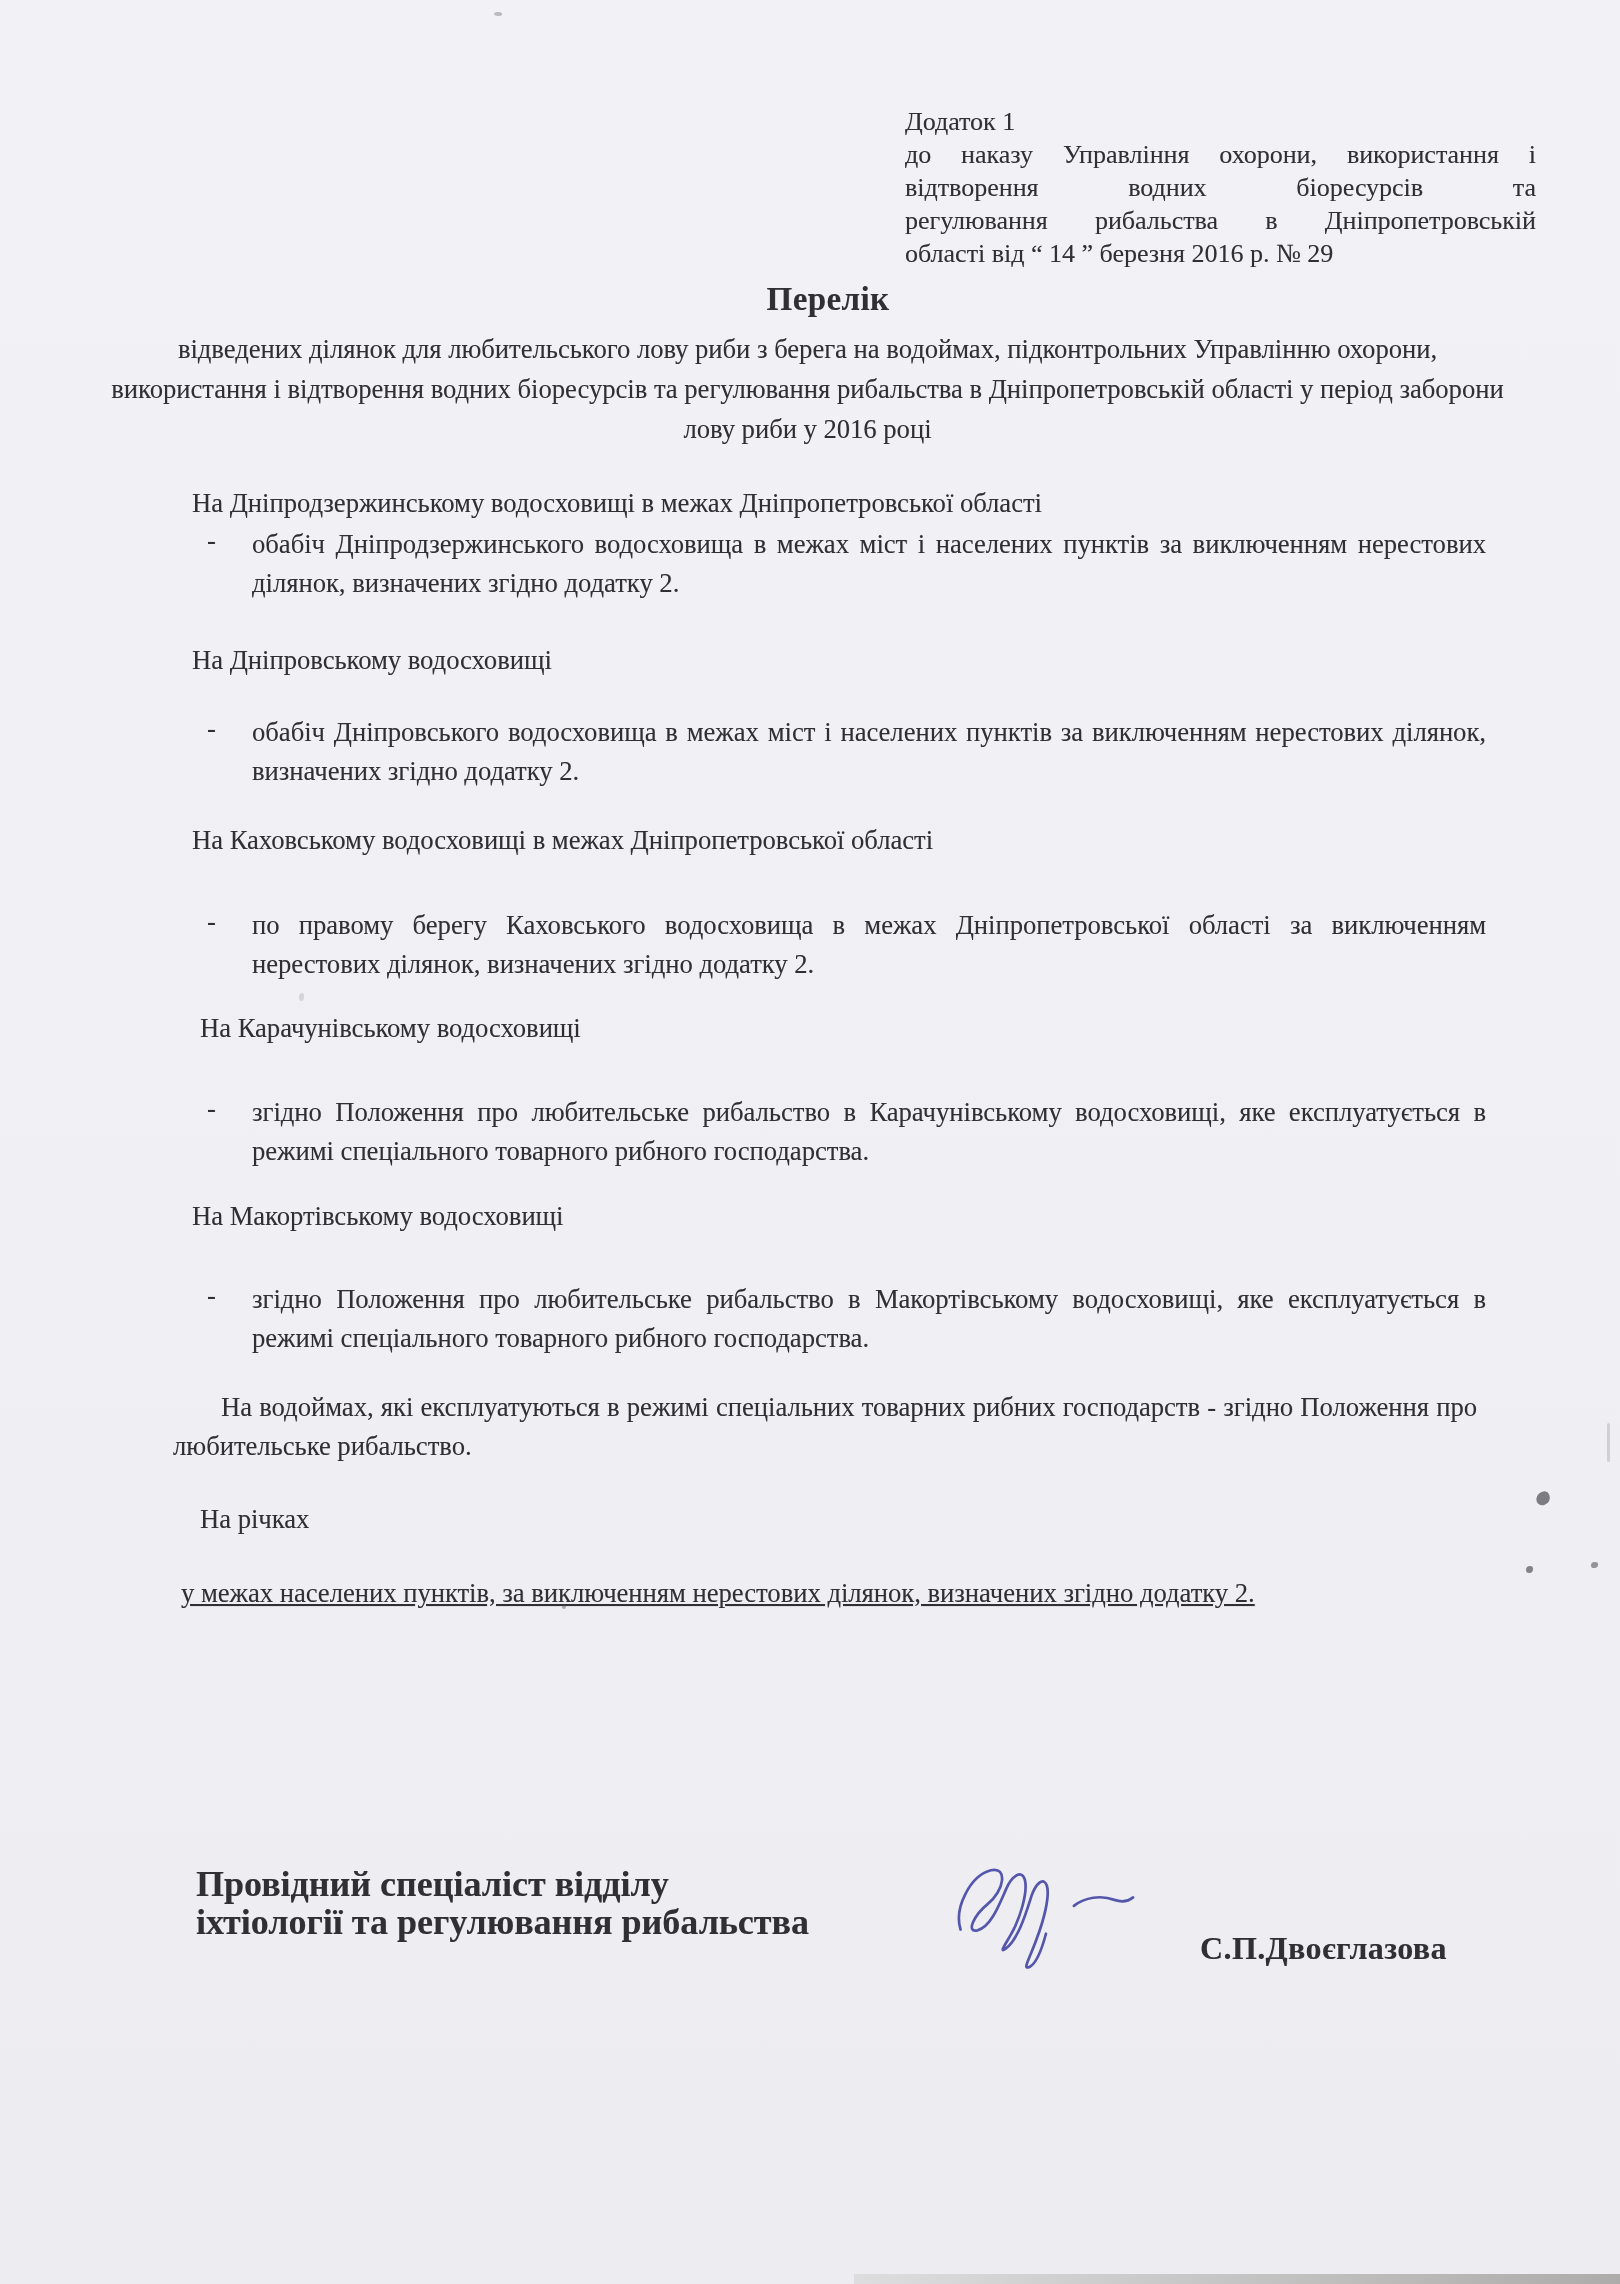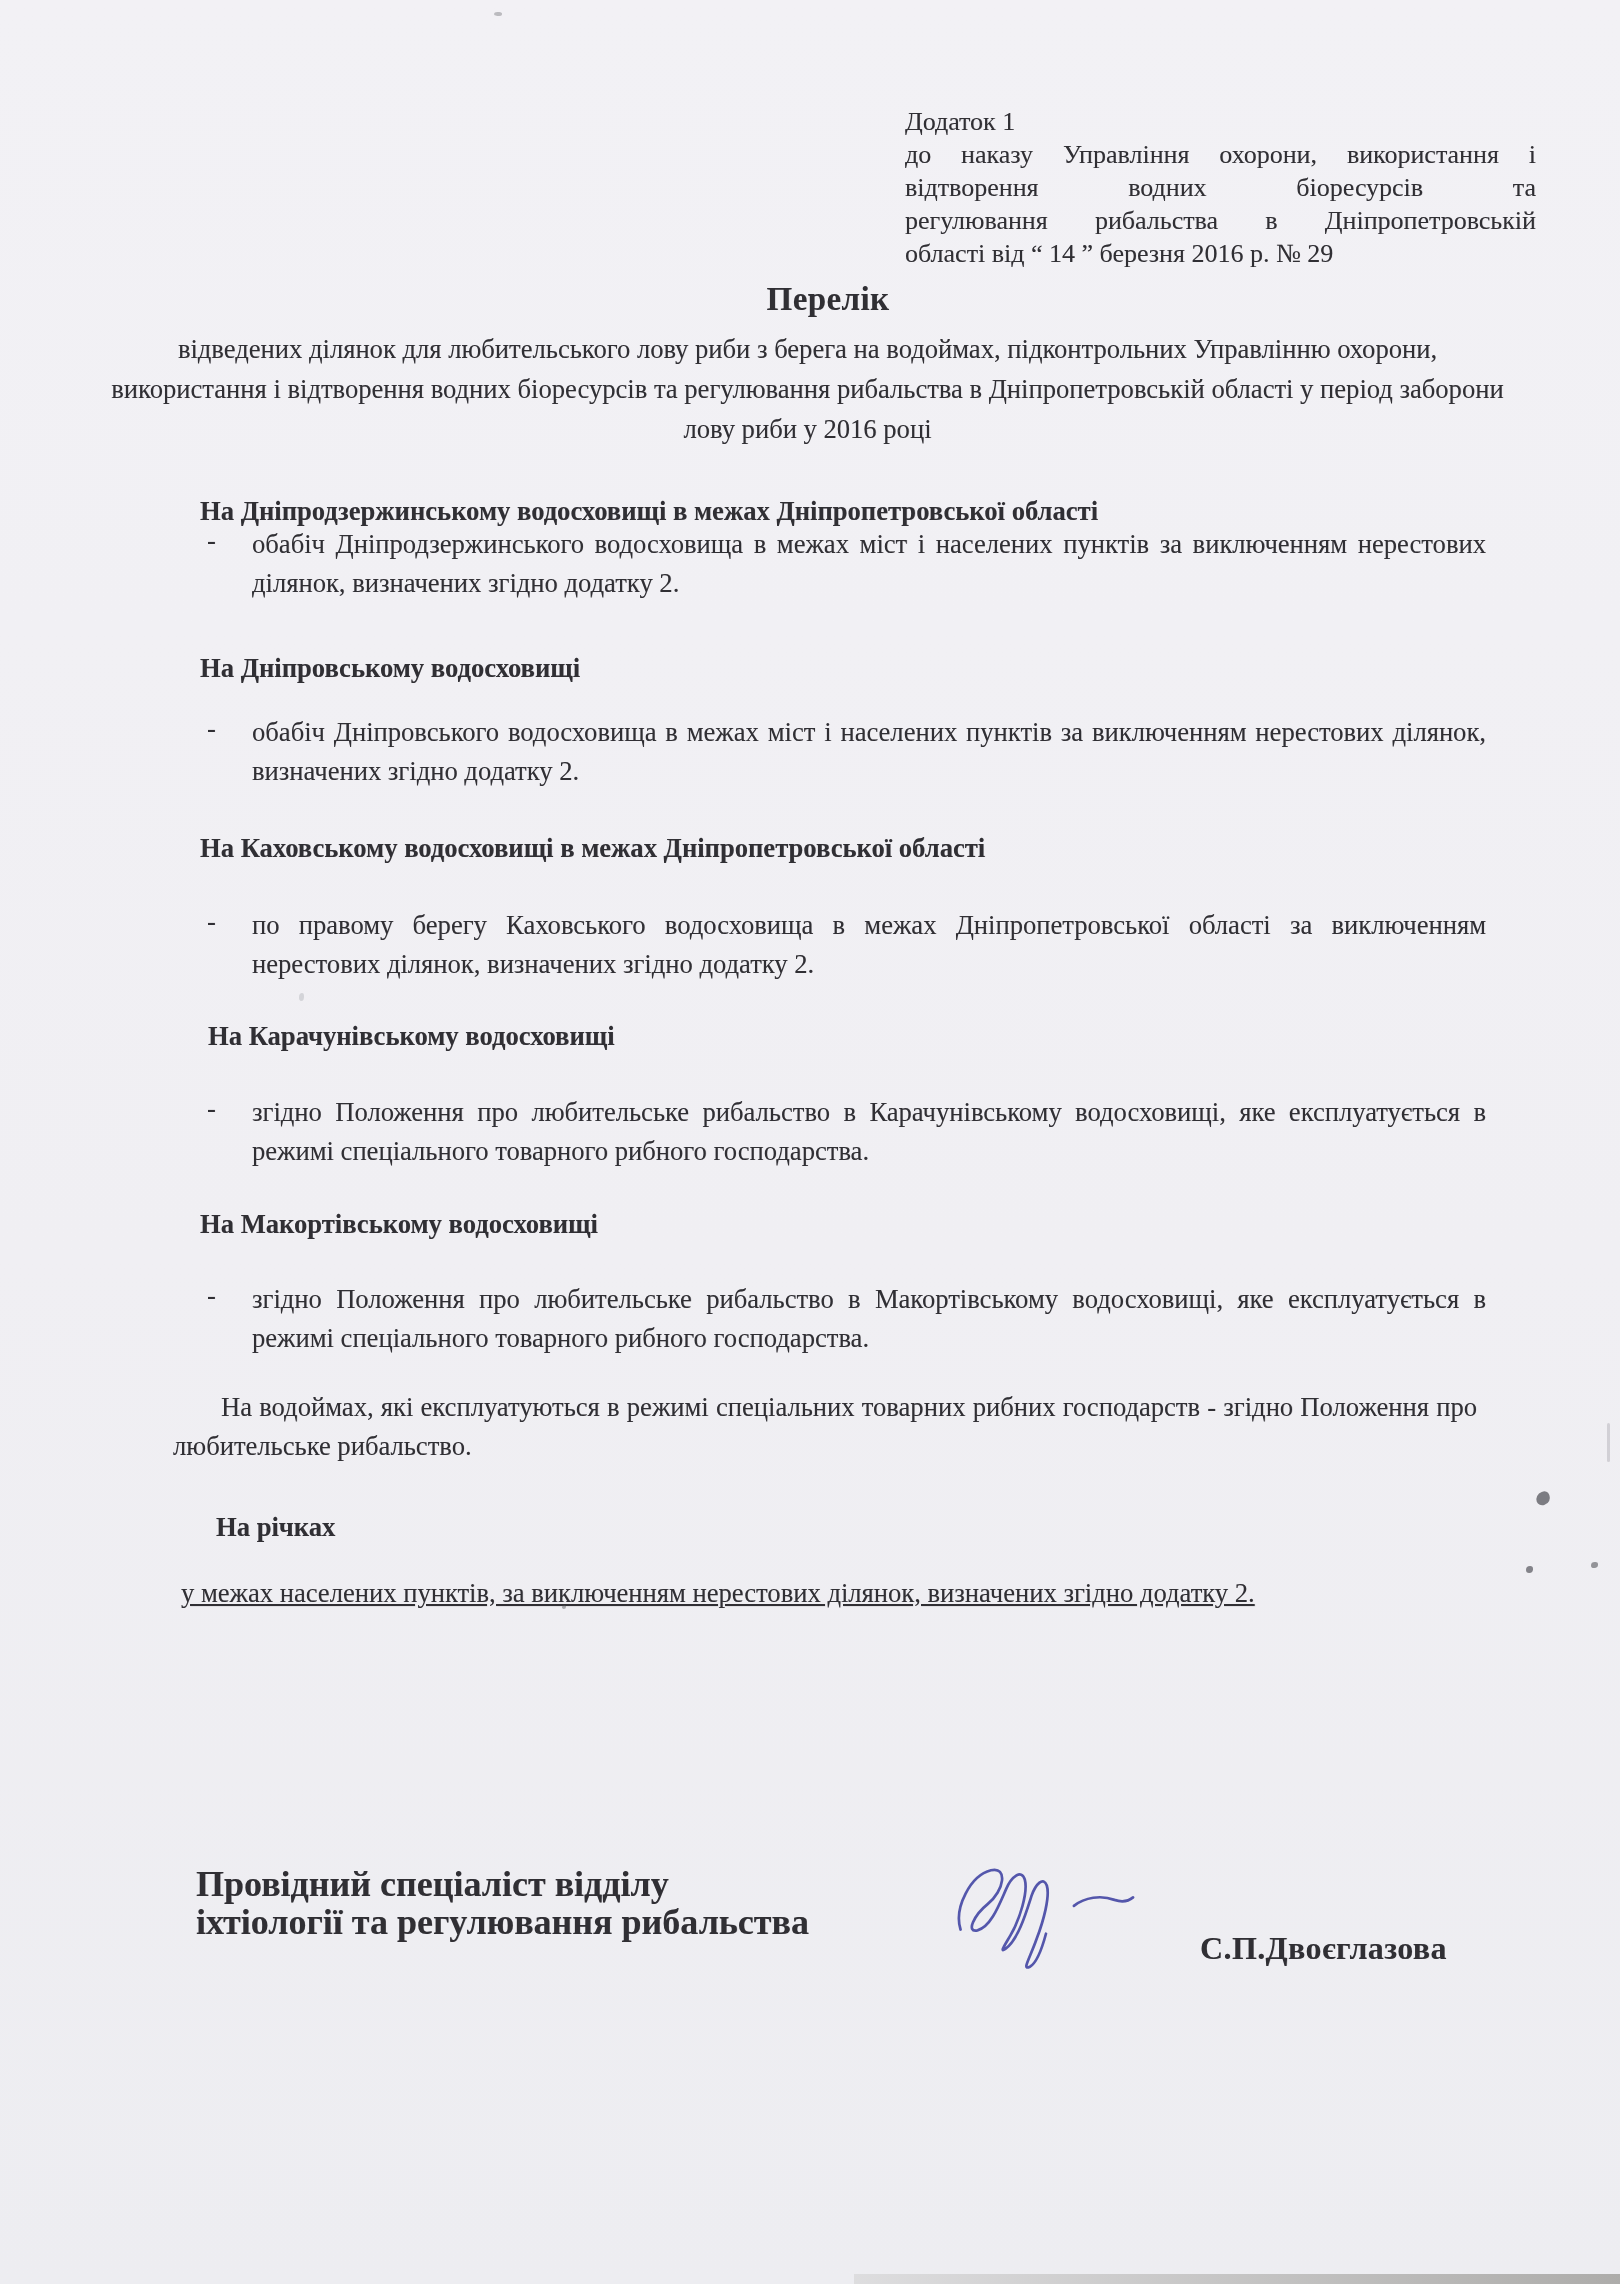--- a/index.html
+++ b/index.html
@@ -17,36 +17,36 @@
   .ref-line { white-space:normal; }
   .ref-line.jl { text-align:justify; text-align-last:justify; }
 
   
   .doc-title { top:281px; left:0; width:1612px; margin:0; text-align:center;
                font-size:33px; font-weight:bold; letter-spacing:0.4px;padding-left:22px; }
   .doc-subtitle { top:329px; left:111px; width:1393px; text-align:center;
                   font-size:26.6px; line-height:40px; }
 
   
-  .sec-heading { margin:8px; font-size:26.6px; font-weight:bold; white-space:nowrap; left:192px; }
+  .sec-heading { margin:0; font-size:26.6px; font-weight:normal; white-space:nowrap; left:192px; }
   .sec-heading.ind { left:200px; }
   .bullet-dash { font-size:26.6px; width:17px; text-align:center; }
   .bullet { margin:0; width:1234px; left:252px; font-size:26.6px; line-height:39px;
             text-align:justify; }
 
   .s1h{top:488px} .s1d{top:525px;left:203px} .s1b{top:525px}
   .s2h{top:645px} .s2d{top:713px;left:203px} .s2b{top:713px}
   .s3h{top:825px} .s3d{top:906px;left:203px} .s3b{top:906px}
   .s4h{top:1013px} .s4d{top:1093px;left:203px} .s4b{top:1093px}
   .s5h{top:1201px} .s5d{top:1280px;left:203px} .s5b{top:1280px}
 
   .para-stg { top:1388px; left:173px; width:1304px; margin:0;
               font-size:26.6px; line-height:39px; text-align:justify; text-indent:48px; }
 
-  .rivers-h { top:1504px; left:208px; }
+  .rivers-h { top:1504px; left:200px; }
   .rivers-p { top:1573px; left:181px; width:1350px; margin:0;
               font-size:26.6px; line-height:40px; text-align:left;text-decoration:underline; }
 
   
   .sig-role { top:1865px; left:196px; font-size:36px; font-weight:bold; line-height:38px; }
   .sig-ink  { top:1855px; left:947px; width:203px; height:127px; }
   .sig-name { top:1930px; left:1200px; font-size:32px; font-weight:bold; letter-spacing:0.4px; }
 
   
   .speck { position:absolute; background:#55565c; border-radius:60% 40% 55% 45%; }

